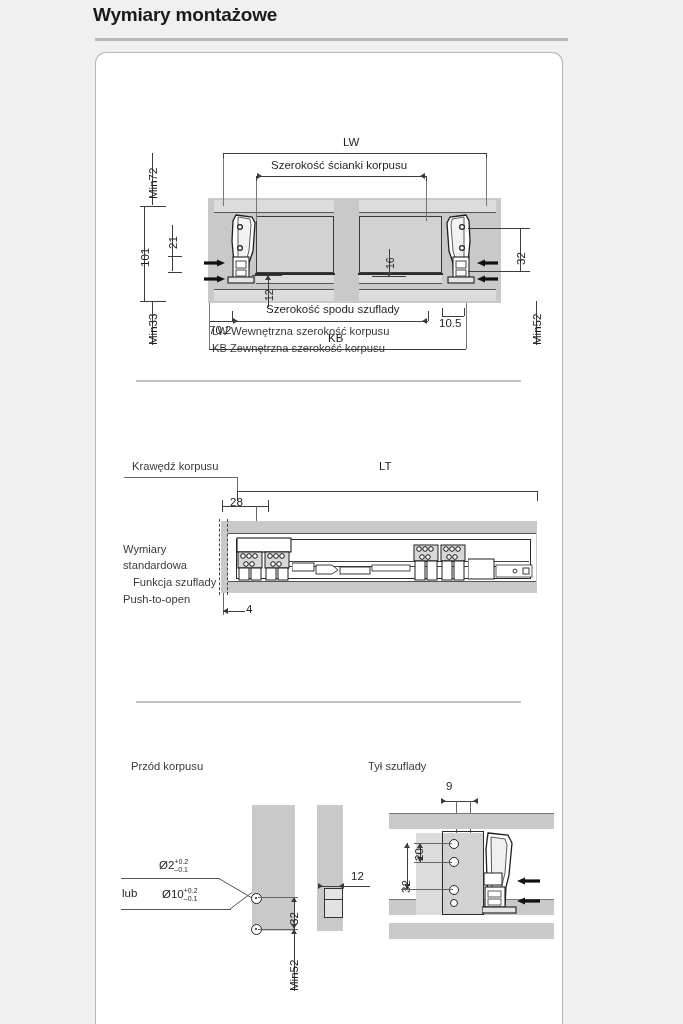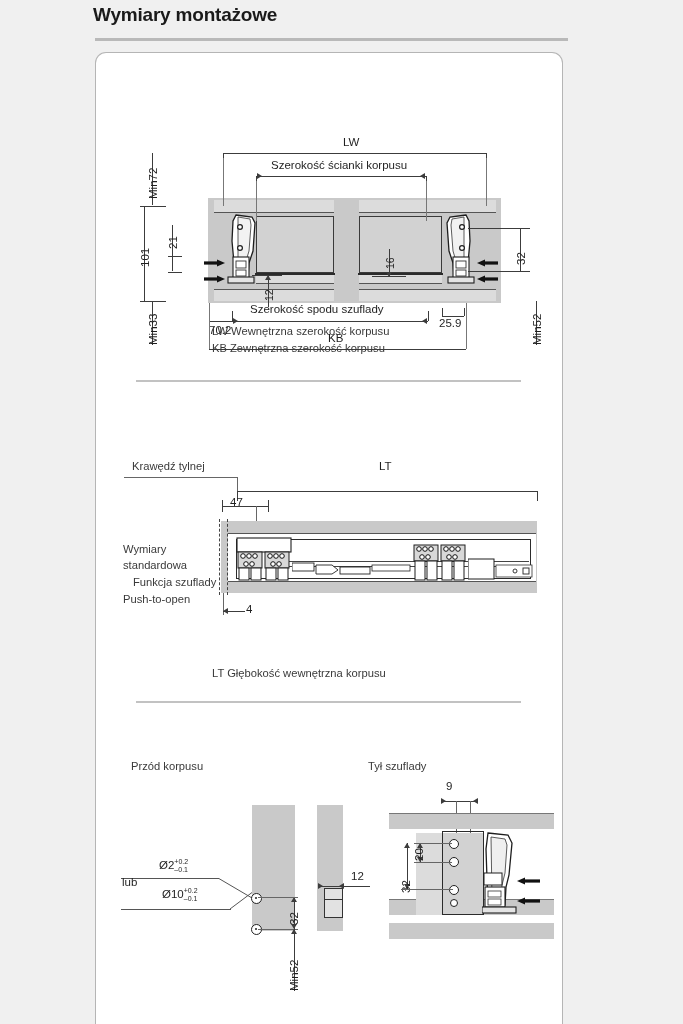--- a/index.html
+++ b/index.html
@@ -223,30 +223,30 @@
       <div class="dim dimv" style="left:172px;top:222px;height:32px;"></div>
       <div class="arrow-u" style="left:169px;top:222px;"></div>
       <div class="num rot small" style="left:168px;top:248px;">12</div>
       <div class="dim dimh" style="left:156px;top:222px;width:30px;"></div>
 
       <div class="dim dimh" style="left:136px;top:268px;width:196px;"></div>
       <div class="dim dimv" style="left:136px;top:258px;height:10px;"></div>
       <div class="dim dimv" style="left:332px;top:258px;height:10px;"></div>
       <div class="arrow-r" style="left:137px;top:265px;"></div>
       <div class="arrow-l" style="left:326px;top:265px;"></div>
-      <div class="num" style="left:154px;top:251px;">Szerokość spodu szuflady</div>
+      <div class="num" style="left:170px;top:251px;">Szerokość spodu szuflady</div>
 
       <div class="dim dimh" style="left:113px;top:268px;width:24px;"></div>
       <div class="dim dimv" style="left:113px;top:258px;height:10px;"></div>
       <div class="num" style="left:113px;top:272px;">70.2</div>
 
       <div class="dim dimh" style="left:346px;top:263px;width:22px;"></div>
       <div class="dim dimv" style="left:346px;top:255px;height:8px;"></div>
       <div class="dim dimv" style="left:368px;top:255px;height:8px;"></div>
-      <div class="num" style="left:343px;top:265px;">25.9</div>
+      <div class="num" style="left:343px;top:265px;">10.5</div>
 
       <div class="dim dimh" style="left:113px;top:296px;width:257px;"></div>
       <div class="dim dimv" style="left:113px;top:286px;height:10px;"></div>
       <div class="dim dimv" style="left:370px;top:286px;height:10px;"></div>
       <div class="num" style="left:232px;top:280px;">KB</div>
 
       <div class="dim dimv thin" style="left:127px;top:105px;height:48px;background:#777;"></div>
       <div class="dim dimv thin" style="left:390px;top:105px;height:48px;background:#777;"></div>
       <div class="dim dimv thin" style="left:160px;top:128px;height:40px;background:#777;"></div>
       <div class="dim dimv thin" style="left:330px;top:128px;height:40px;background:#777;"></div>
@@ -256,33 +256,33 @@
       <div class="legend" style="left:116px;top:270px;">
         <div style="position:relative;top:0;">LW Wewnętrzna szerokość korpusu</div>
         <div>KB Zewnętrzna szerokość korpusu</div>
       </div>
     </div>
 
     <div class="divider" style="top:327px;"></div>
 
     <div class="section" style="left:0;top:340px;width:468px;height:290px;">
 
-      <div class="num" style="left:36px;top:68px;font-size:11.2px;color:#3a3a3a;">Krawędź tylnej</div>
+      <div class="num" style="left:36px;top:68px;font-size:11.2px;color:#3a3a3a;">Krawędź korpusu</div>
       <div class="dim dimh thin" style="left:28px;top:84px;width:113px;background:#666;"></div>
       <div class="dim dimv thin" style="left:141px;top:84px;height:14px;background:#666;"></div>
 
       <div class="dim dimh" style="left:141px;top:98px;width:300px;"></div>
       <div class="dim dimv" style="left:141px;top:98px;height:10px;"></div>
       <div class="dim dimv" style="left:441px;top:98px;height:10px;"></div>
       <div class="num" style="left:283px;top:68px;">LT</div>
 
       <div class="dim dimh" style="left:126px;top:113px;width:46px;"></div>
       <div class="dim dimv" style="left:126px;top:107px;height:12px;"></div>
       <div class="dim dimv" style="left:172px;top:107px;height:12px;"></div>
-      <div class="num" style="left:134px;top:104px;">47</div>
+      <div class="num" style="left:134px;top:104px;">28</div>
       <div class="dim dimv thin" style="left:160px;top:113px;height:62px;background:#666;"></div>
 
       <div class="fill-gray" style="left:125px;top:128px;width:316px;height:72px;"></div>
       <div class="fill-white" style="left:132px;top:140px;width:308px;height:48px;"></div>
       <div class="hl thin" style="left:132px;top:140px;width:308px;"></div>
       <div class="hl thin" style="left:132px;top:188px;width:308px;"></div>
 
       <div class="dashline" style="left:123px;top:126px;height:76px;"></div>
       <div class="dashline" style="left:131px;top:126px;height:76px;"></div>
 
@@ -355,42 +355,39 @@
       <div class="arrow-l" style="left:127px;top:215px;"></div>
       <div class="num" style="left:150px;top:211px;">4</div>
 
       <div class="caption" style="left:27px;top:148px;">
         <div>Wymiary</div>
         <div>standardowa</div>
         <div style="margin-top:1px;padding-left:10px;">Funkcja szuflady</div>
         <div>Push-to-open</div>
       </div>
 
-      <div class="legend" style="left:116px;top:272px;">
-        <div>LT Głębokość wewnętrzna korpusu</div>
-      </div>
     </div>
 
     <div class="divider" style="top:648px;"></div>
 
     <div class="section" style="left:0;top:660px;width:468px;height:312px;">
 
       <div class="caption" style="left:35px;top:45px;">Przód korpusu</div>
 
       <div class="tol" style="left:63px;top:145px;">
         <span>Ø2</span><span class="tolstack"><span style="display:block;">+0.2</span><span style="display:block;">–0.1</span></span>
       </div>
       <div class="dim dimh thin" style="left:25px;top:165px;width:98px;background:#555;"></div>
       <div class="dwg" style="left:122px;top:165px;width:36px;height:22px;">
         <svg width="36" height="22" viewBox="0 0 36 22">
             <line x1="0" y1="0" x2="34" y2="20" stroke="#555" stroke-width="1"></line>
           </svg>
       </div>
 
-      <div class="num" style="left:26px;top:164px;">lub</div>
+      <div class="num" style="left:26px;top:175px;">lub</div>
       <div class="tol" style="left:66px;top:174px;">
         <span>Ø10</span><span class="tolstack"><span style="display:block;">+0.2</span><span style="display:block;">–0.1</span></span>
       </div>
       <div class="dim dimh thin" style="left:25px;top:196px;width:110px;background:#555;"></div>
       <div class="dwg" style="left:134px;top:178px;width:26px;height:19px;">
         <svg width="26" height="19" viewBox="0 0 26 19">
             <line x1="0" y1="18" x2="24" y2="0" stroke="#555" stroke-width="1"></line>
           </svg>
       </div>
 

